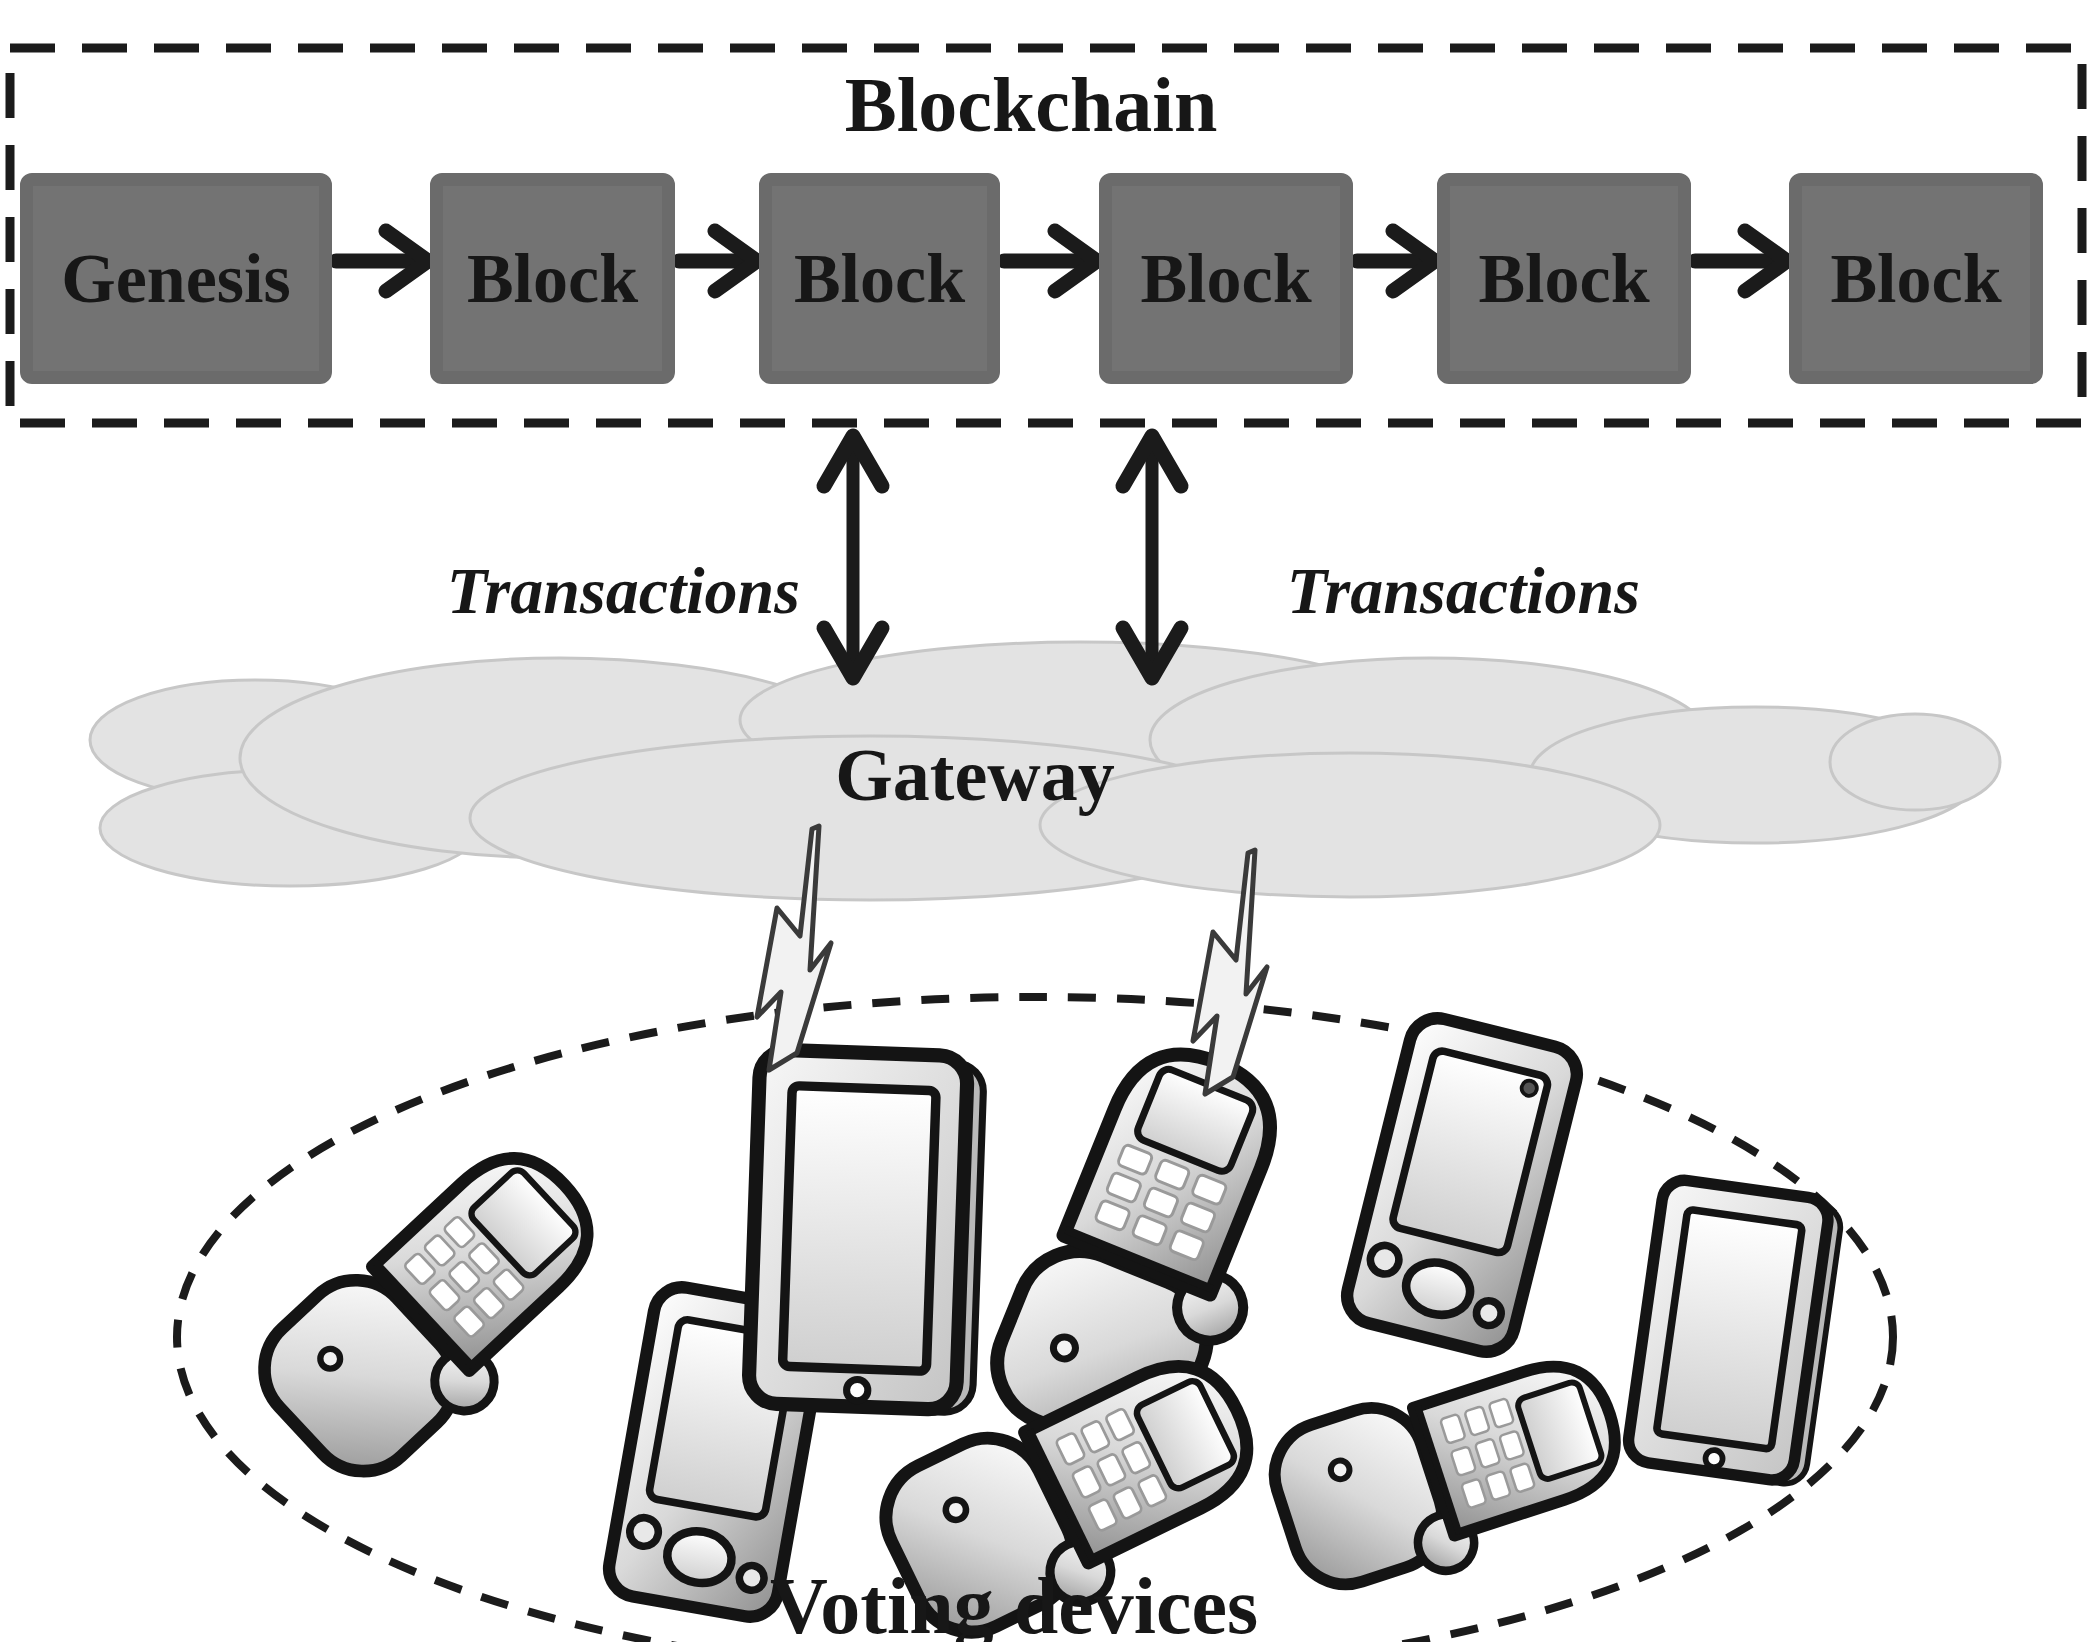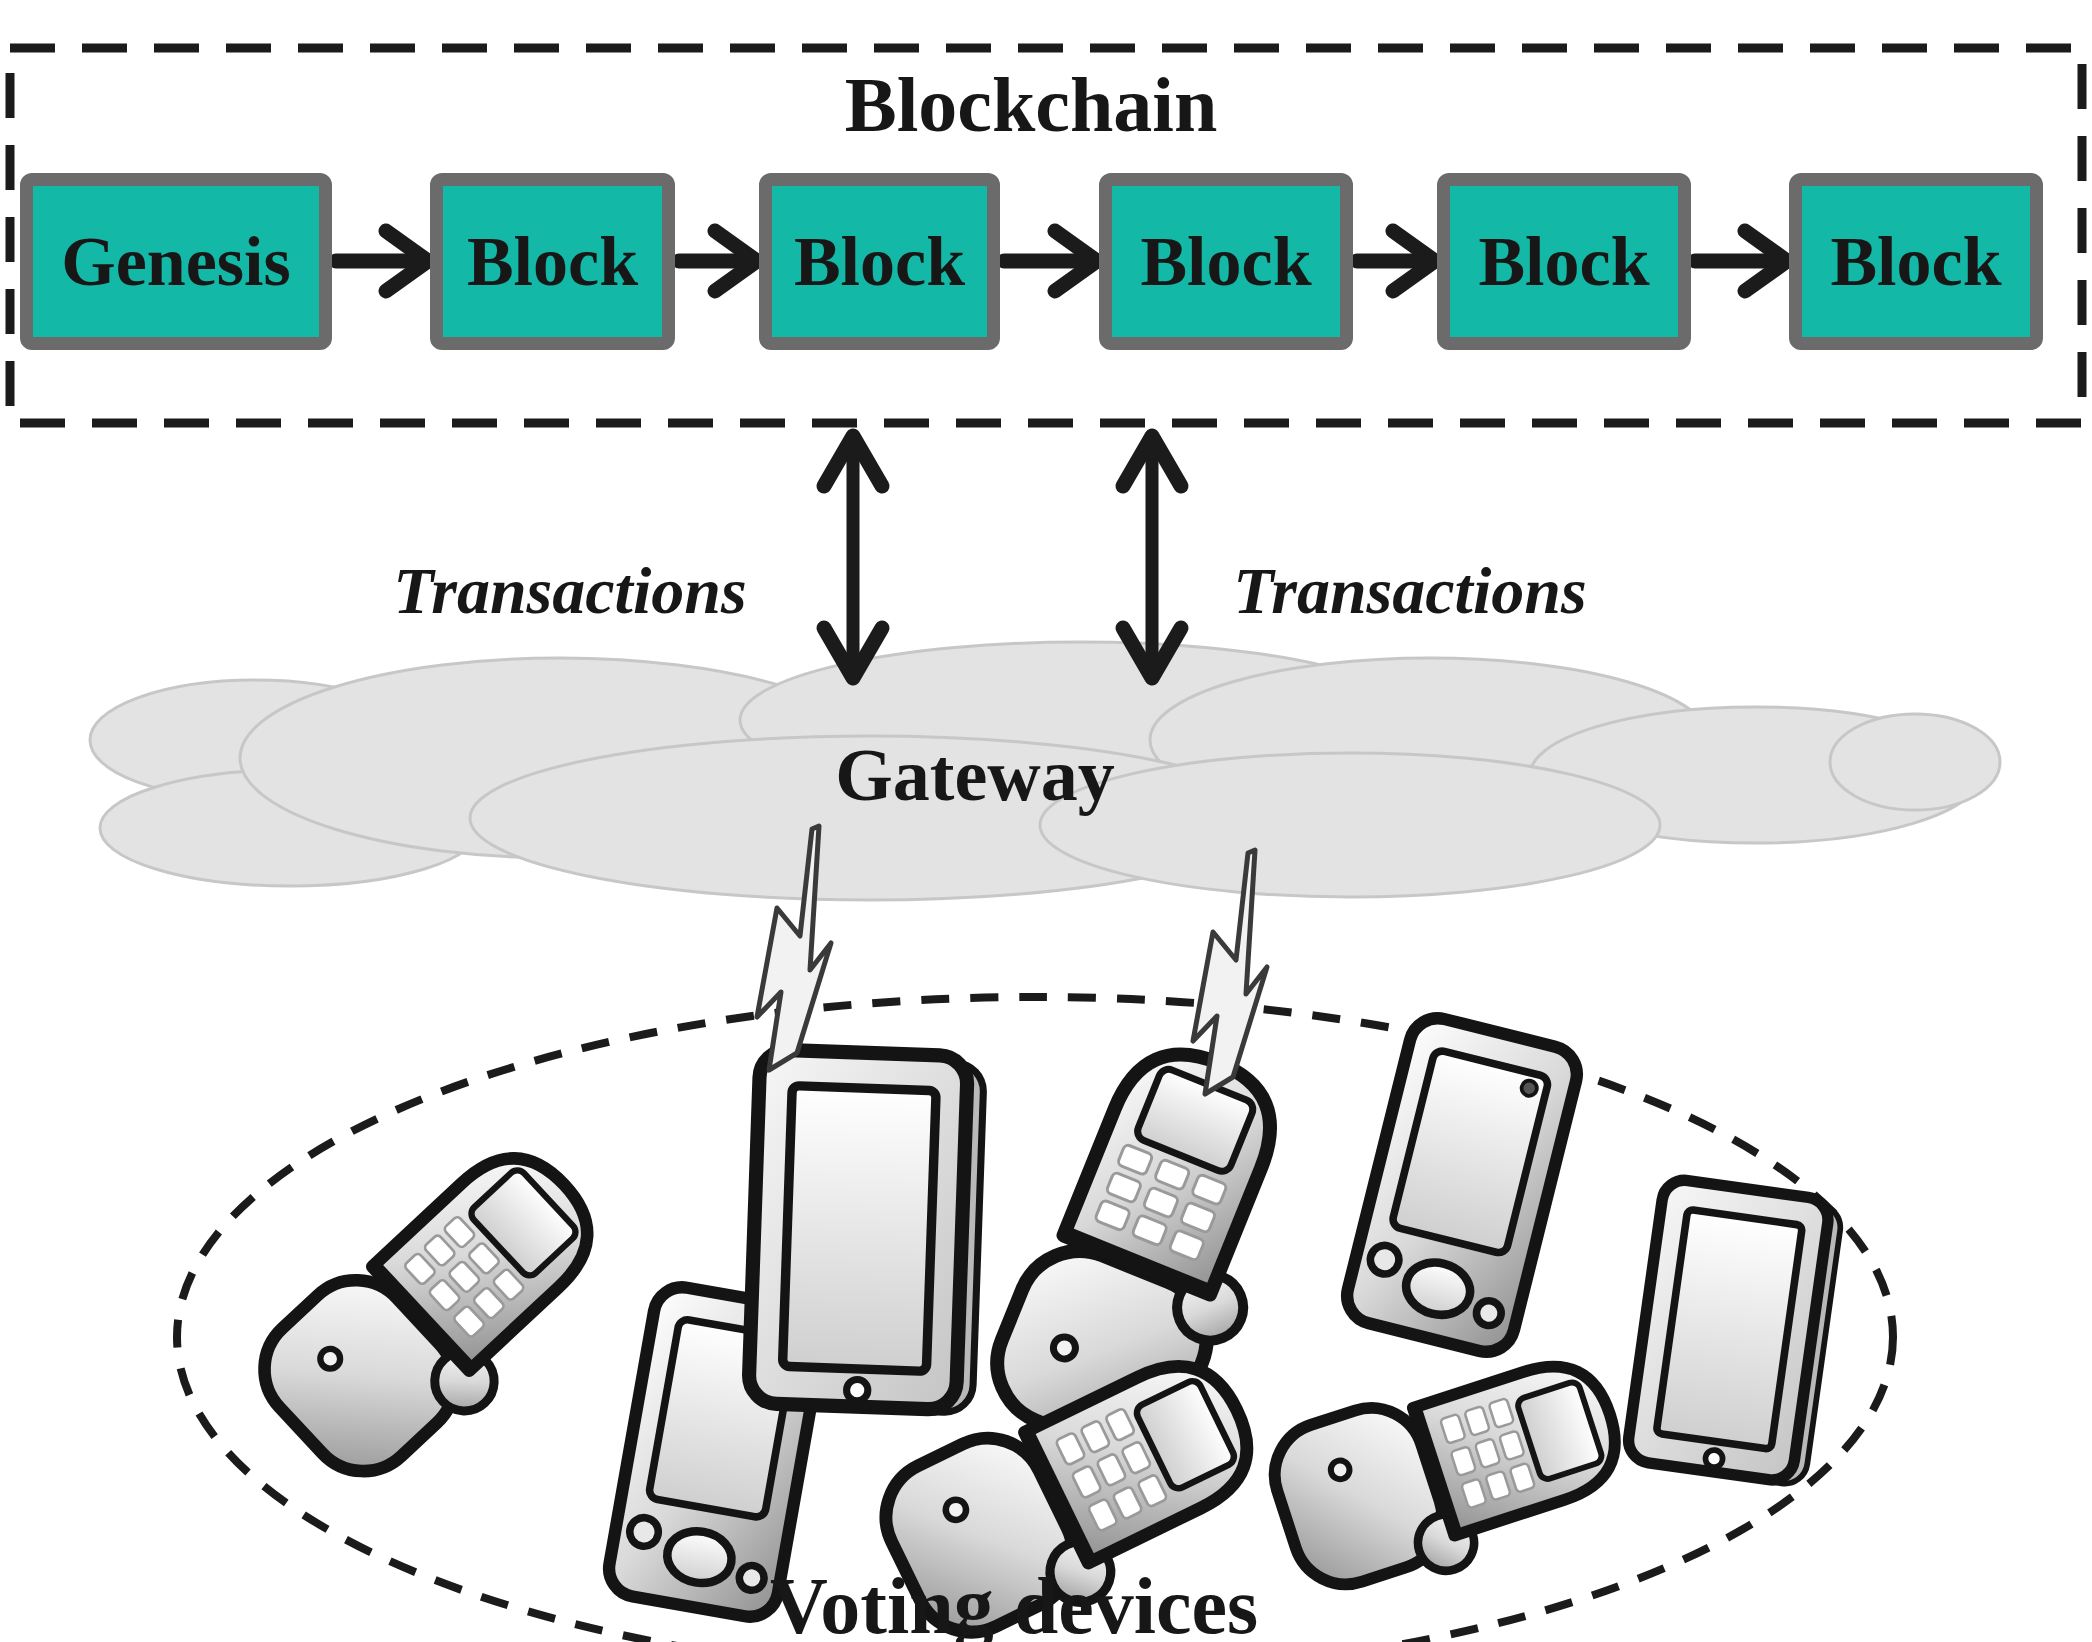--- a/index.html
+++ b/index.html
@@ -4,32 +4,32 @@
 <style>
   html,body{margin:0;padding:0;background:#ffffff;}
   .canvas{
     position:relative;width:2092px;height:1642px;overflow:hidden;
     background:#ffffff;font-family:"Liberation Serif","DejaVu Serif",serif;color:#171717;margin-top:40px;
   }
   .art{position:absolute;left:0;top:0;width:2092px;height:1642px;}
   .lbl{position:absolute;text-align:center;font-weight:bold;white-space:nowrap;}
   .title{left:631px;top:22px;width:800px;font-size:78px;line-height:86px;}
   .box{
-    position:absolute;top:133px;height:177px;box-sizing:border-box;
-    border:13px solid #6b6b6b;border-radius:12px;background:#14b8a6;
+    position:absolute;top:133px;height:211px;box-sizing:border-box;
+    border:13px solid #6b6b6b;border-radius:12px;background:#737373;
     display:flex;align-items:center;justify-content:center;
     font-weight:bold;font-size:70px;
   }
   .bx1{left:20px;width:312px;}
   .bx2{left:430px;width:245px;}
   .bx3{left:759px;width:241px;}
   .bx4{left:1099px;width:254px;}
   .bx5{left:1437px;width:254px;}
   .bx6{left:1789px;width:254px;}
-  .trans{font-style:italic;font-size:66px;line-height:74px;top:514px;}
+  .trans{font-style:italic;font-size:66px;line-height:74px;top:514px;text-align:right;}
   .trans.left{left:340px;width:460px;}
   .trans.right{left:1180px;width:460px;}
   .gateway{left:760px;top:694px;width:430px;font-size:74px;line-height:82px;}
   .voting{left:704px;top:1522px;width:620px;font-size:80px;line-height:88px;}
 </style>
 </head>
 <body>
 
 <div class="canvas">
 

